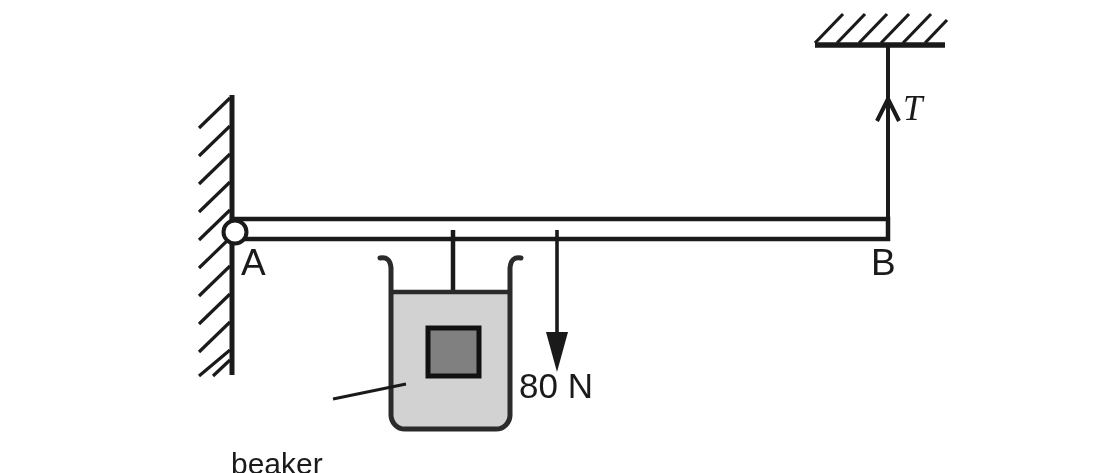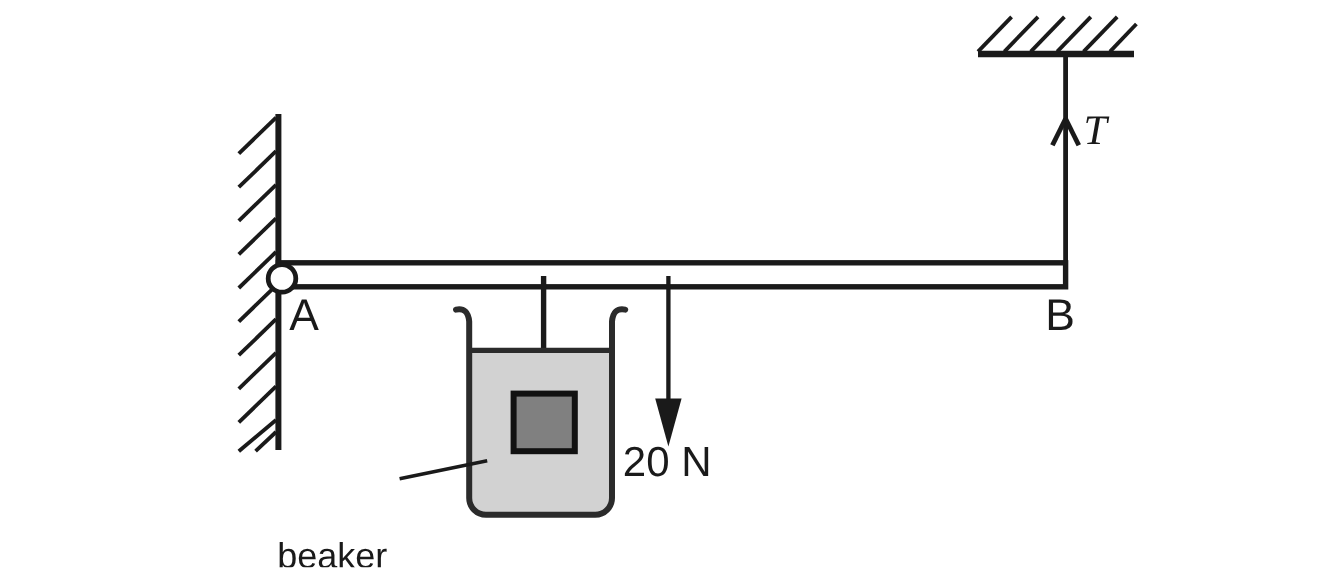--- a/index.html
+++ b/index.html
@@ -134,20 +134,20 @@
     <line x1="333" y1="399" x2="406" y2="384" stroke="#1a1a1a" stroke-width="3"></line>
 
   </svg>
 
   <div class="lbl lbl-A">A</div>
 
   <div class="lbl lbl-B">B</div>
 
   <div class="lbl lbl-T">T</div>
 
-  <div class="lbl lbl-force">20 N</div>
+  <div class="lbl lbl-force">80 N</div>
 
   <div class="lbl lbl-beaker">
     <span>beaker</span>
     
   </div>
 
 </div>
 
 </body></html>

